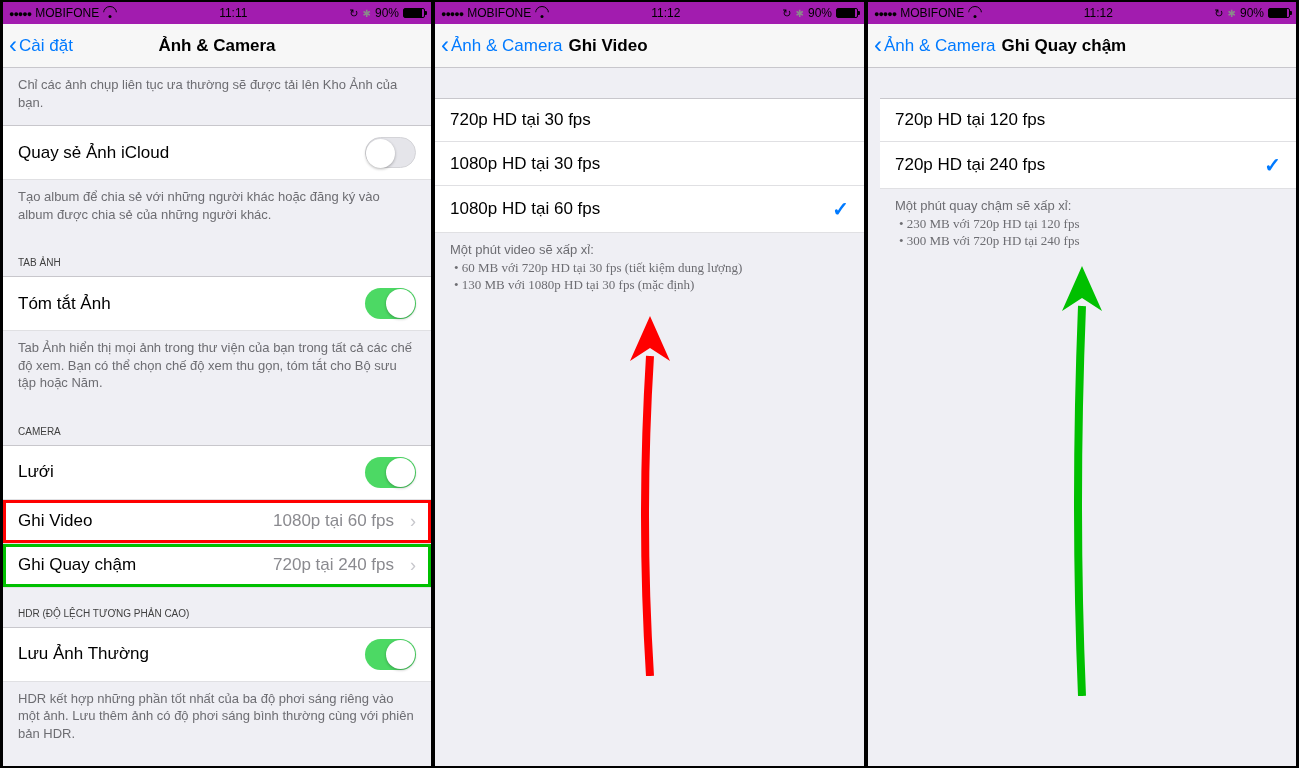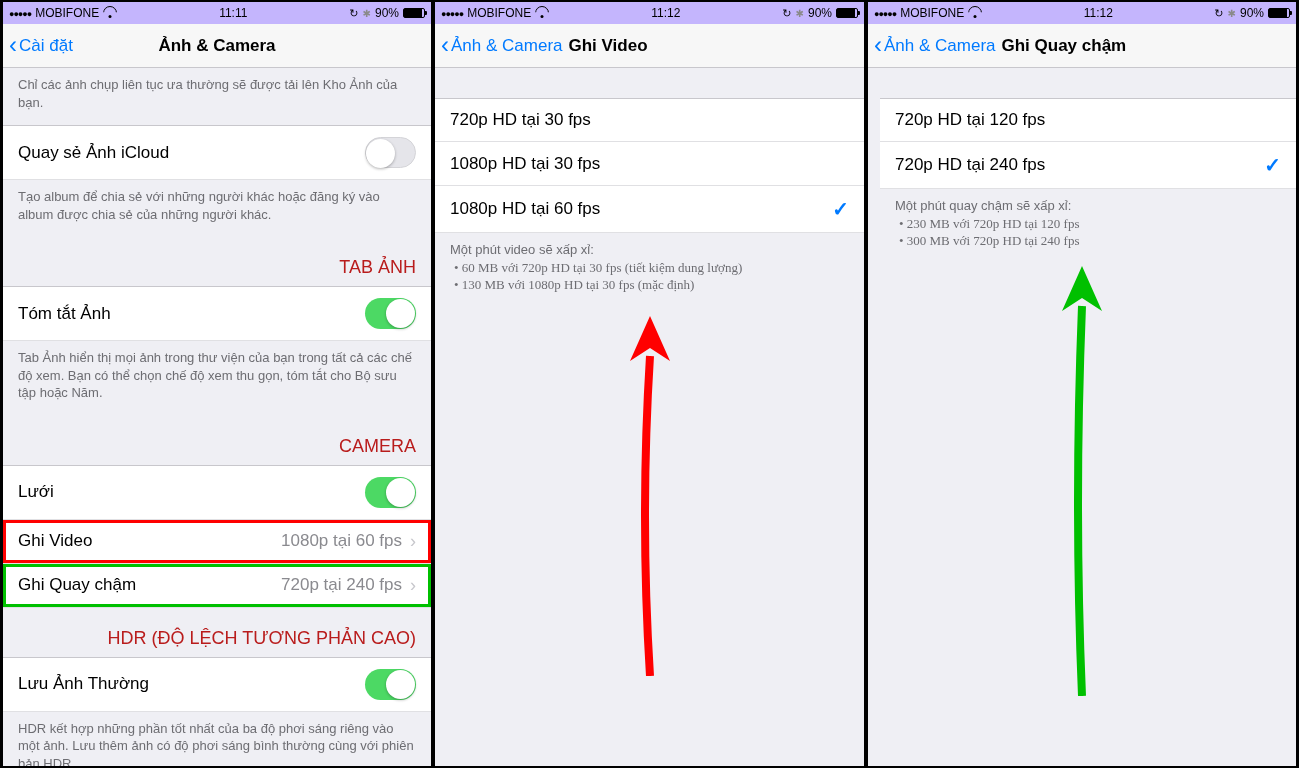--- a/index.html
+++ b/index.html
@@ -24,21 +24,21 @@
     background: #efeff4;
     display: flex;
     flex-direction: column;
     overflow: hidden;
   }
   .phone:first-child{border-left:3px solid #000;}
   .phone:last-child{border-right:3px solid #000;}
   
   .status {
     height: 22px;
-    background: #c4b5fd;
+    background: #a21caf;
     display: flex;
     align-items: center;
     justify-content: space-between;
     padding: 0 6px;
     font-size: 12px;
     color: #000;
     font-weight: 500;
   }
   .status .left, .status .right { display:flex; align-items:center; gap:4px;}
   .dots::before{content:"●●●●●"; letter-spacing:-1px; font-size:9px;} 
@@ -87,34 +87,33 @@
     padding: 11px 15px;
     display: flex;
     align-items: center;
     justify-content: space-between;
     border-bottom: 1px solid #e0e0e3;
     font-size: 17px;
     color:#000;
     position:relative;
   }
   .cell.first{border-top:1px solid #c8c7cc;}
-  .cell .right{display:flex;align-items:center;gap:8px;}
+  .cell .right{display:flex;align-items:center;gap:16px;}
   .cell .val{color:#8a8a8f;font-size:17px;}
   .cell .chev{color:#c7c7cc;font-size:18px;}
   .footer-txt{
     padding: 8px 15px 14px;
     font-size: 13px;
     color:#6d6d72;
     line-height:1.35;
   }
   .section-hdr{
     padding: 20px 15px 8px;
-    font-size:18px;
-    color:#b91c1c;
-    text-align:right;
+    font-size:10px;
+    color:#404040;
   }
   
   .toggle{width:51px;height:31px;border-radius:16px;background:#4cd964;position:relative;flex:none;}
   .toggle.off{background:#e5e5ea;border:1px solid #d4d4d8;}
   .toggle i{position:absolute;top:1px;width:29px;height:29px;background:#fff;border-radius:50%;box-shadow:0 1px 3px rgba(0,0,0,.3);}
   .toggle.on i{right:1px;}
   .toggle.off i{left:0;}
   
   .check{color:#007aff;font-size:20px;font-weight:600;}
   

